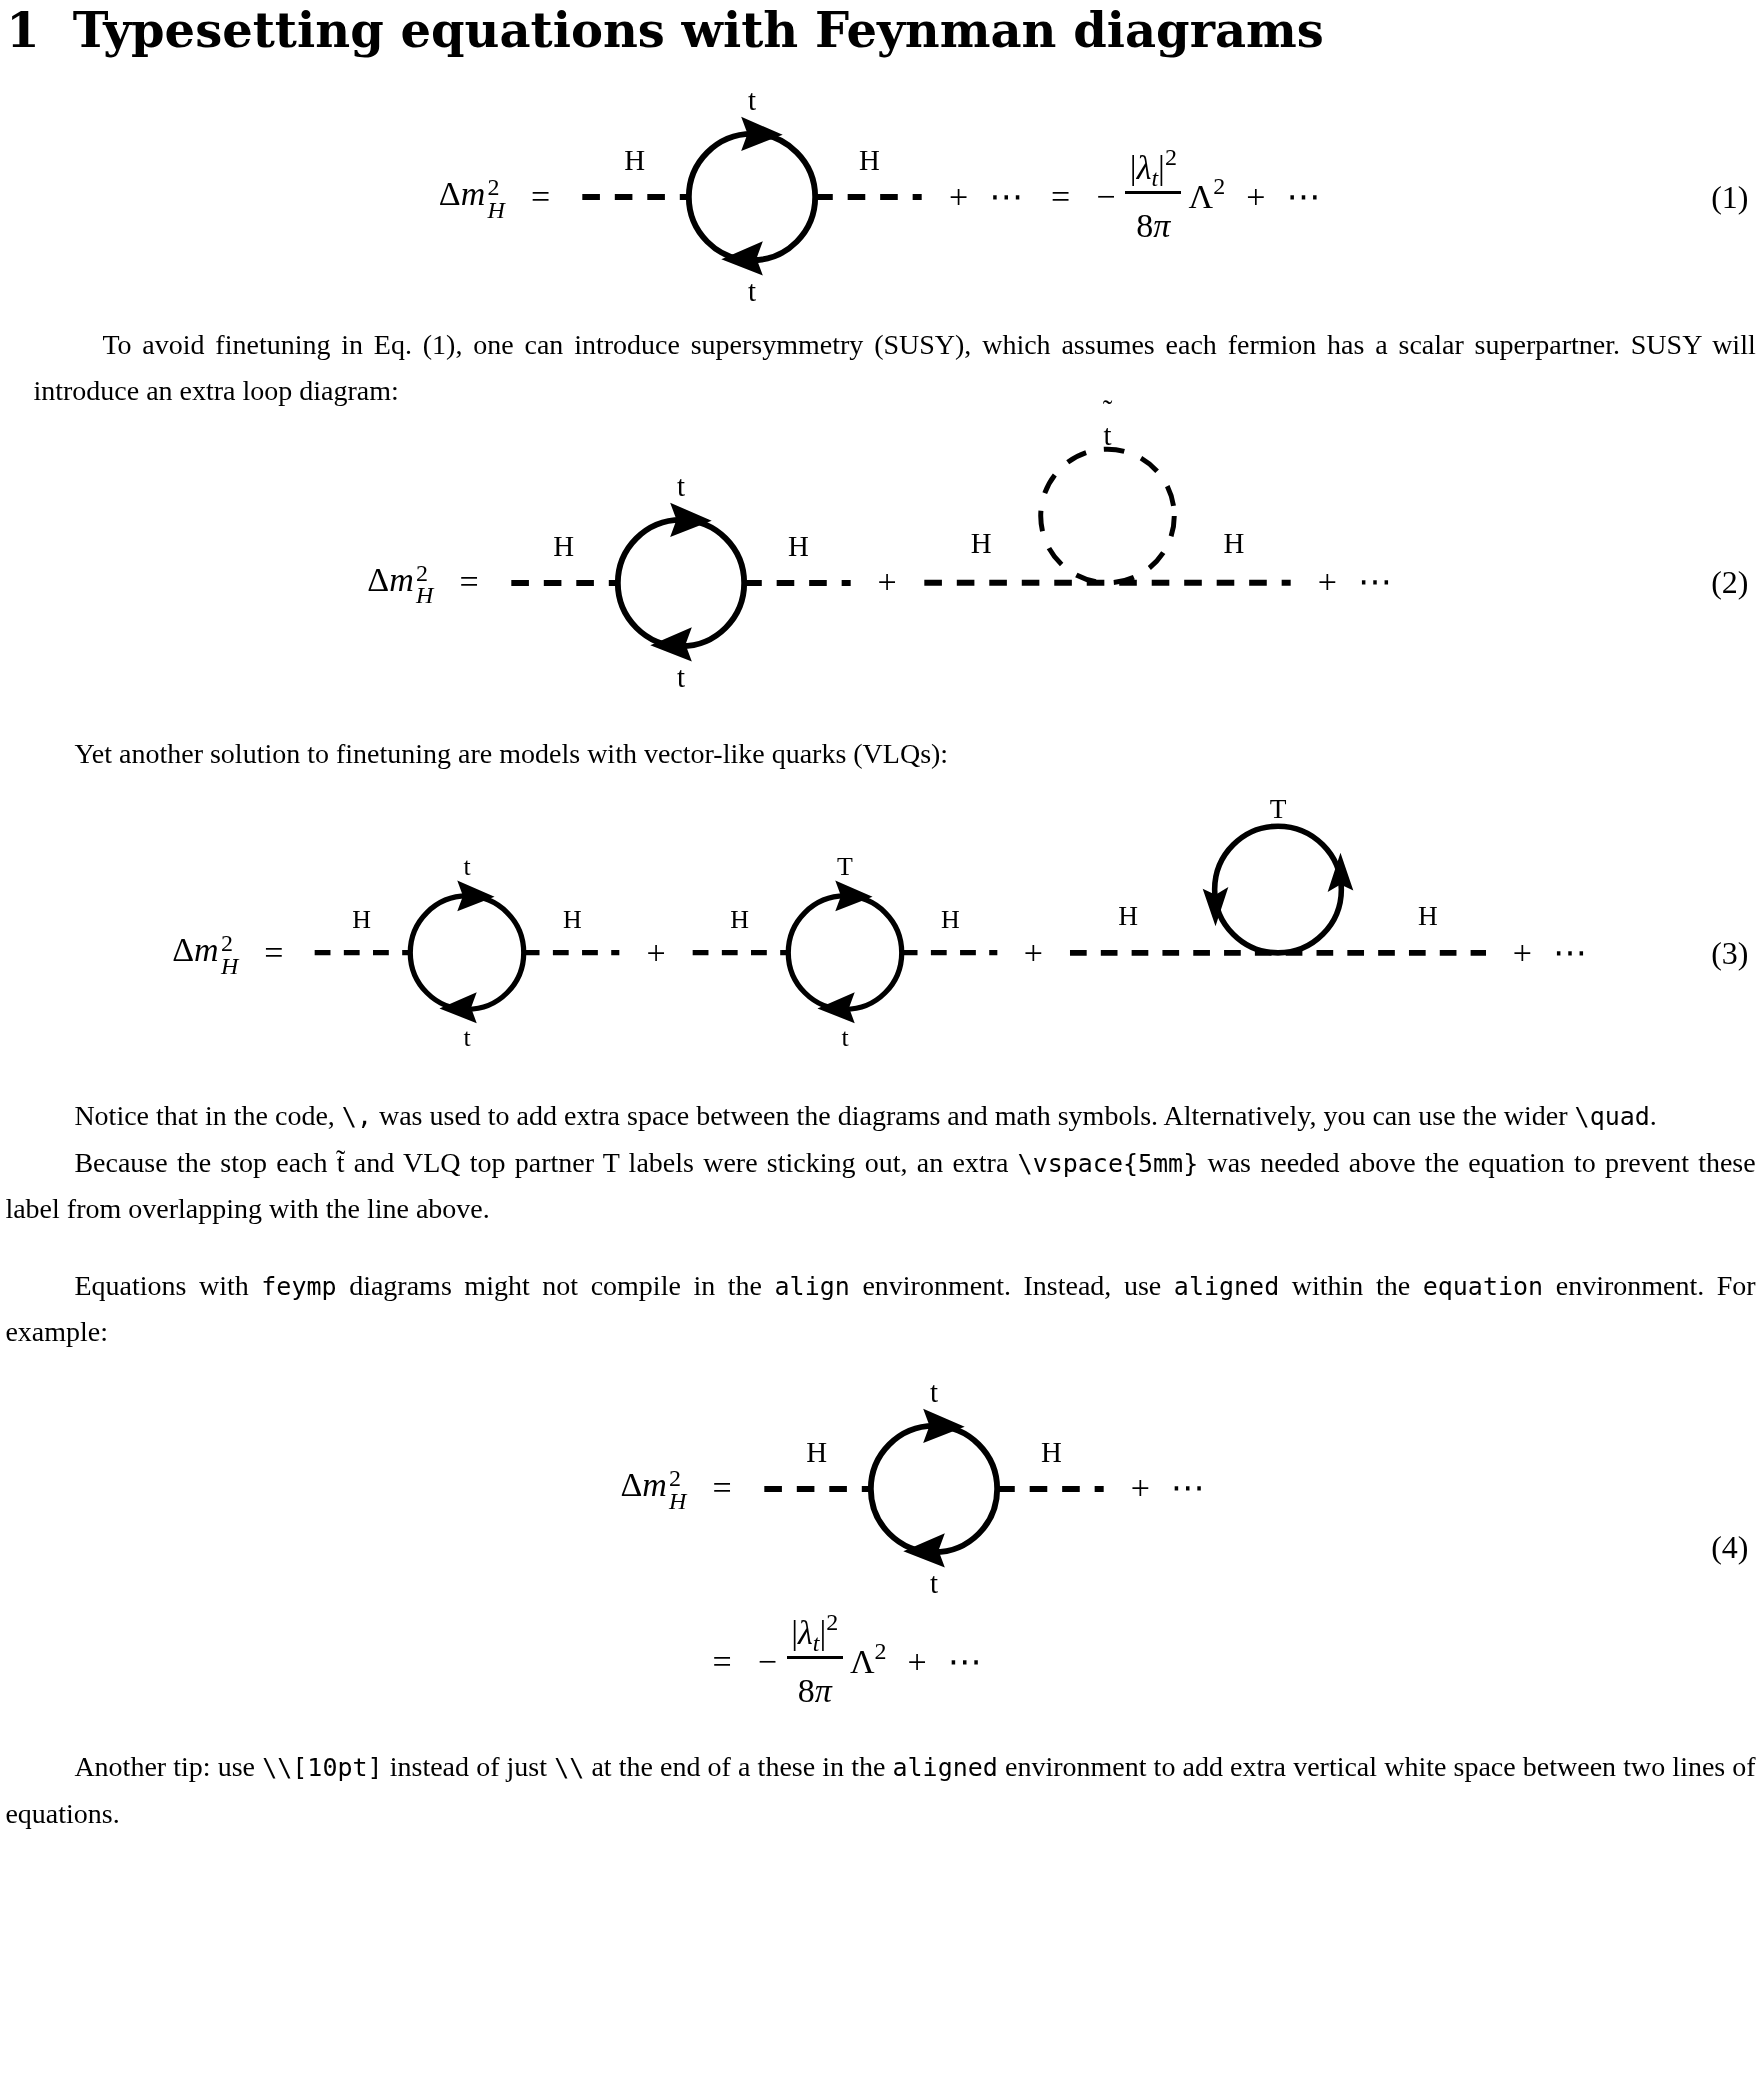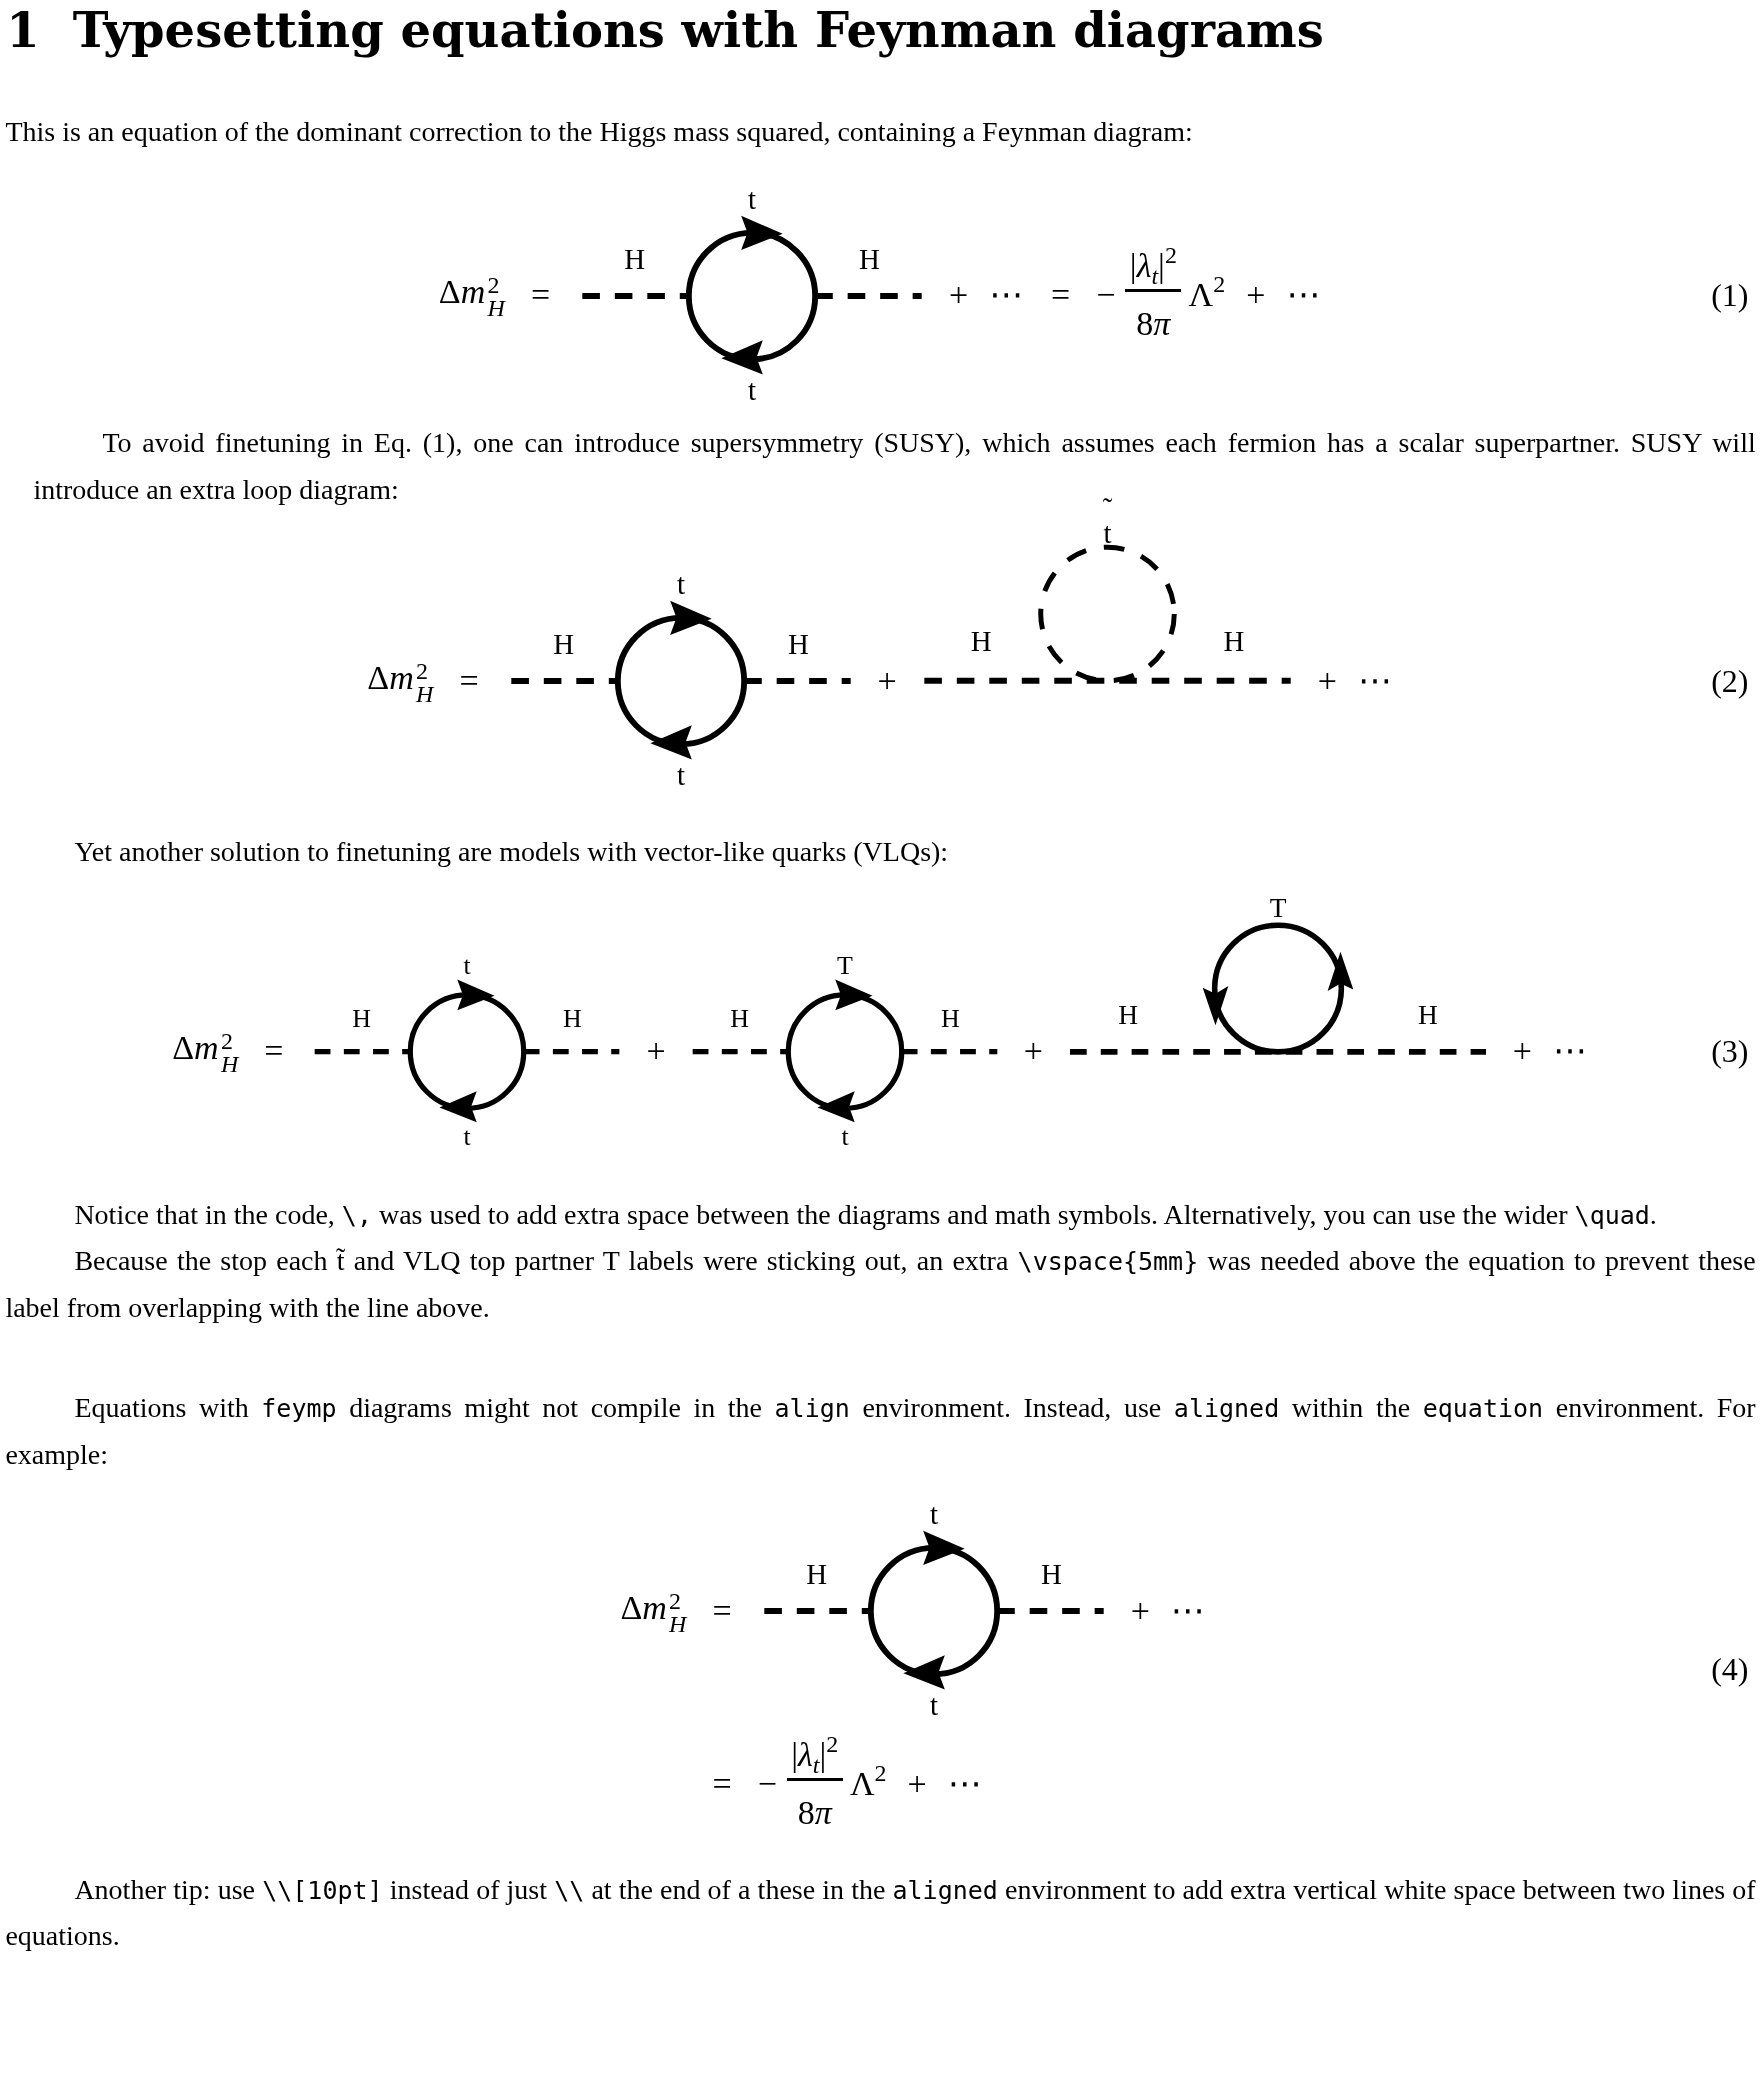--- a/index.html
+++ b/index.html
@@ -58,35 +58,34 @@
 
   
   .p1{margin-top:52px;}
   .eq1{margin-top:27px;}
   .p2{margin-top:12.6px;margin-left:28px;}
   .eq2{margin-top:55px;}
   .p3{margin-top:36px;}
   .eq3{margin-top:63px;}
   .p4{margin-top:28px;}
   .p5{margin-top:0;}
-  .p6{margin-top:54px;}
+  .p6{margin-top:30px;}
   .eq4{margin-top:20px;}
   .p7{margin-top:26px;}
 </style>
 </head>
 <body>
 
 <div class="page">
 
   <h1 class="title">
     <span>1</span>
     <span>Typesetting equations with Feynman diagrams</span>
   </h1>
 
-  <p class="para p1">This is an equation of the dominant correction to the Higgs mass squared, containing a Feynman diagram:</p>
 
   <div class="equation eq1">
     <span><span class="mup">Δ</span><span class="mi">m</span><span class="stack">
           <span class="st">2</span>
           <span class="sb">H</span>
         </span></span>
     <span class="mrel">=</span>
     <div class="fdw fdw-loop">
       <svg viewBox="0 0 780 560" style="font-size:76px">
         <line class="dash" x1="14" y1="310" x2="250" y2="310"></line>

